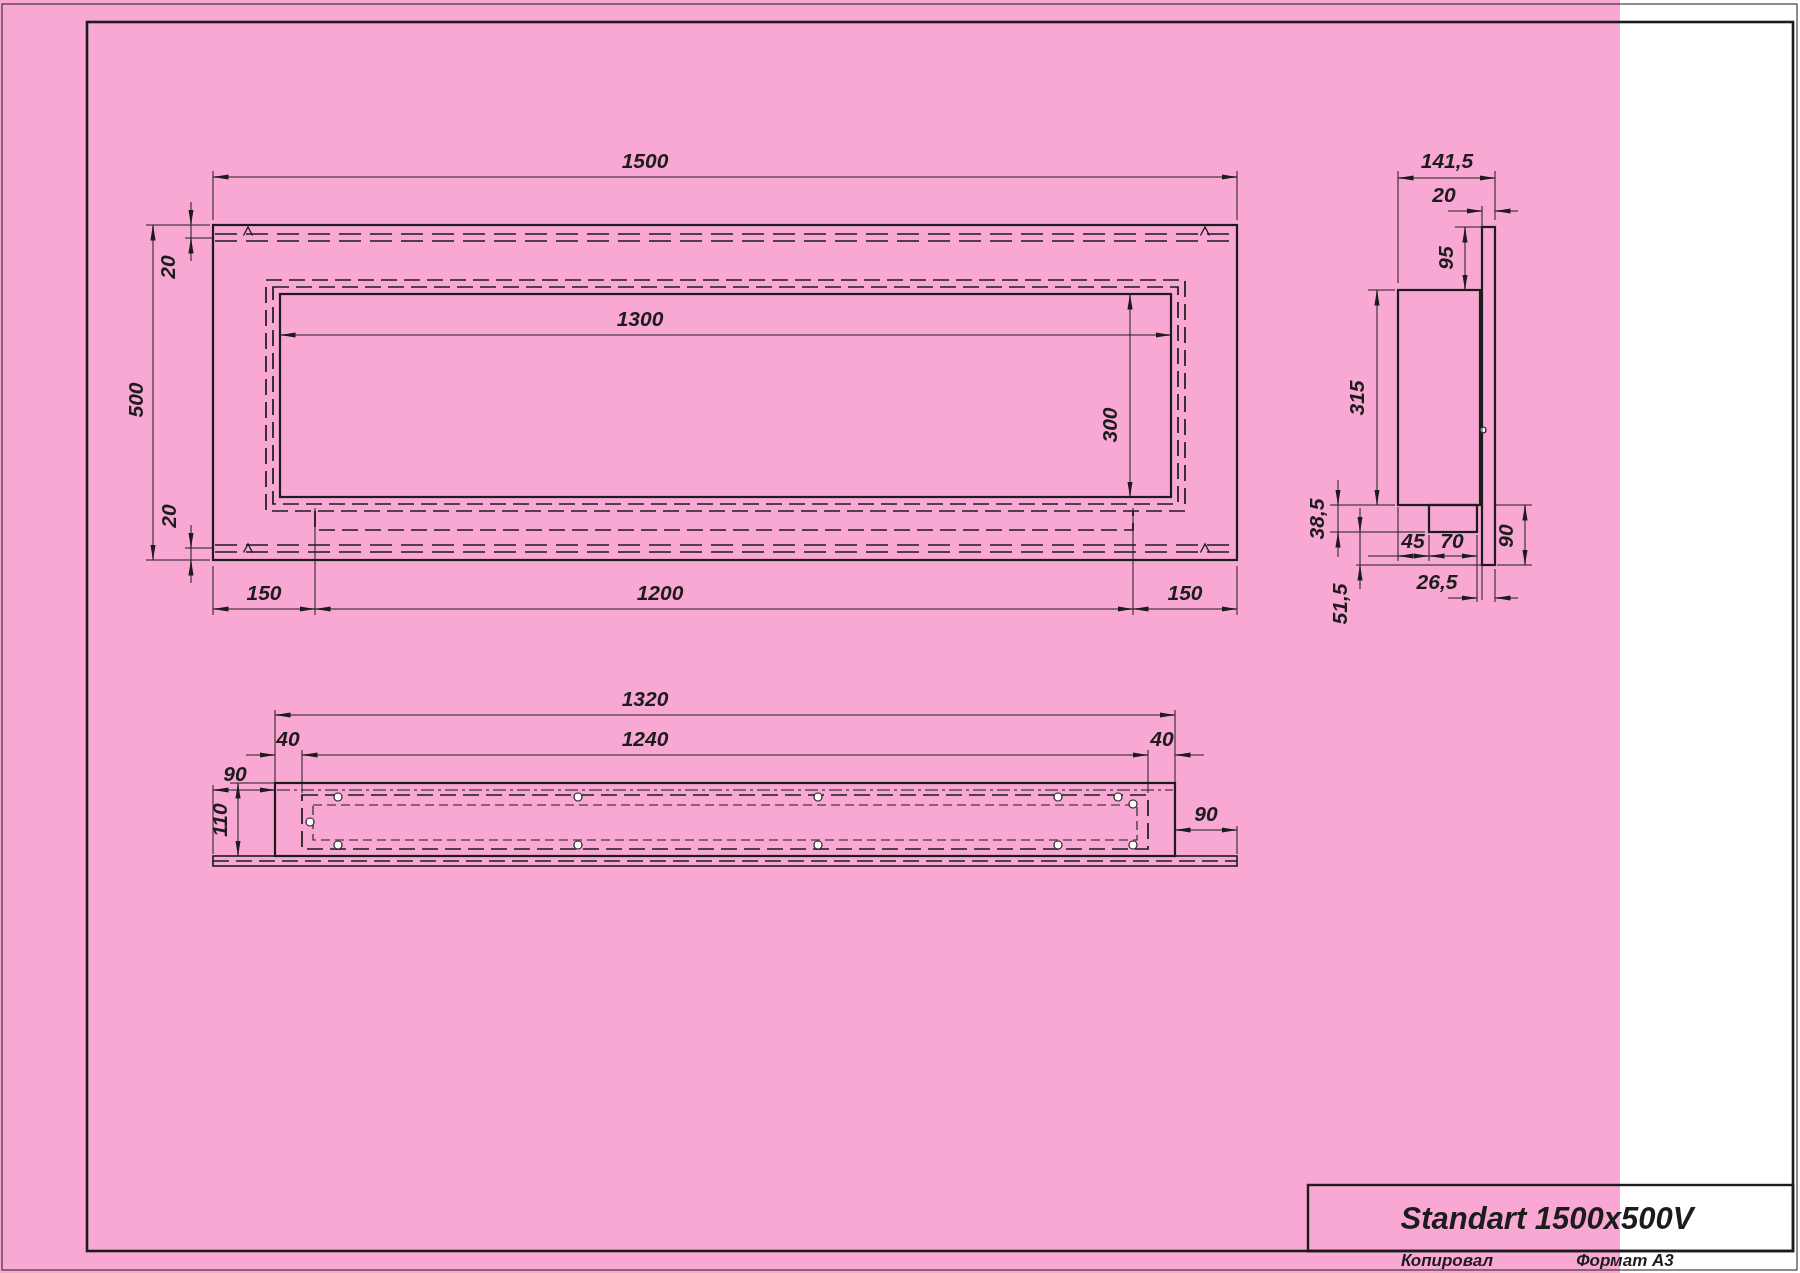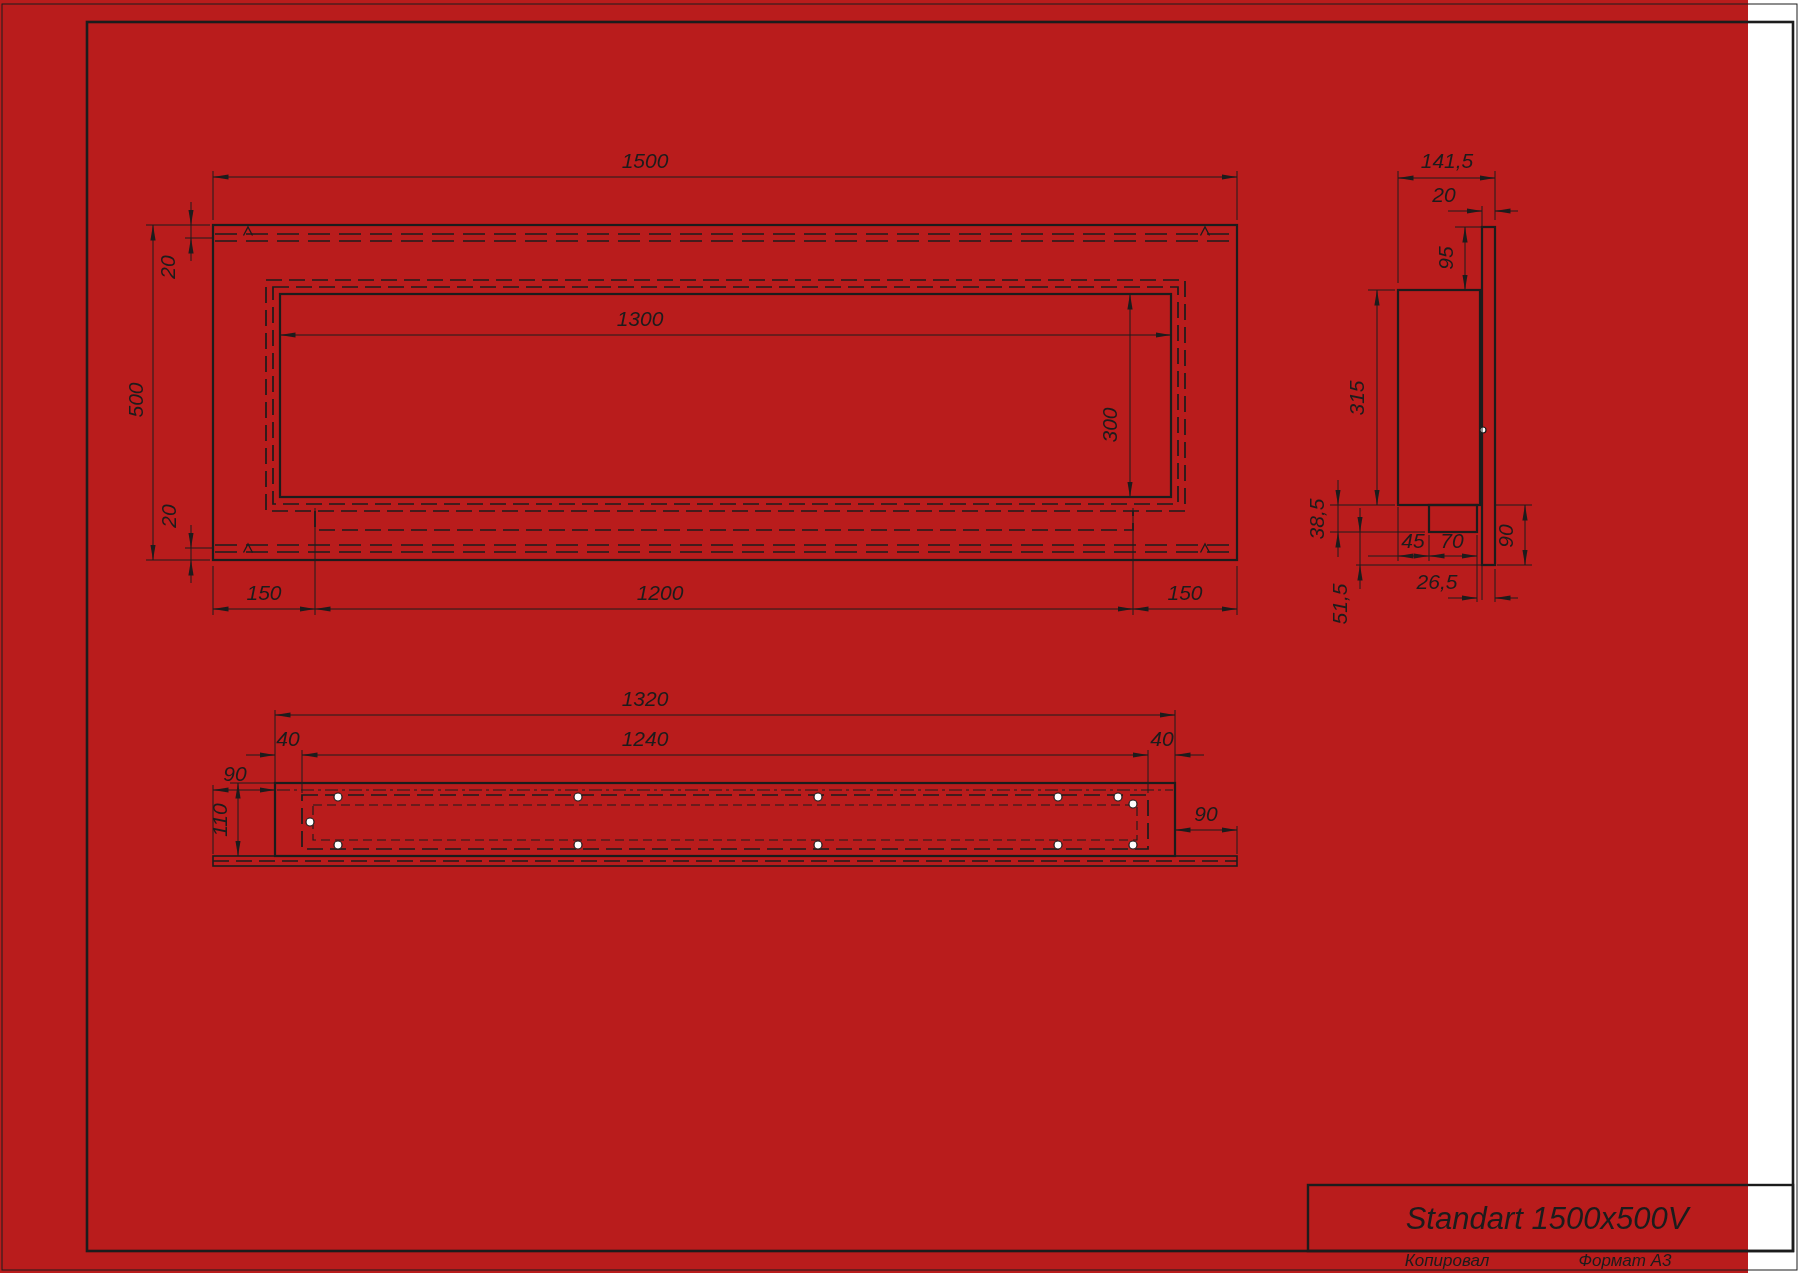--- a/index.html
+++ b/index.html
@@ -1,17 +1,17 @@
 <!DOCTYPE html>
 <html><head>
 <meta charset="utf-8">
 <style>
   html,body{margin:0;padding:0;background:#ffffff;}
-  .sheet{position:relative;width:1748px;height:1273px;background:#b91c1c;
-         font-family:"Liberation Sans", sans-serif;}
+  .sheet{position:relative;width:1620px;height:1273px;background:#f9a8d4;
+         font-family:"Liberation Sans", sans-serif;font-weight:bold;}
   svg{display:block}
   .dimtxt{font-family:"Liberation Sans", sans-serif;font-style:italic;
           font-size:21px;fill:#1c1c1c;}
   .titletxt{font-family:"Liberation Sans", sans-serif;font-style:italic;
           font-size:31px;fill:#1c1c1c;}
   .foottxt{font-family:"Liberation Sans", sans-serif;font-style:italic;
           font-size:17px;fill:#1c1c1c;}
   .solid{stroke:#1c1c1c;fill:none;}
   .thick{stroke-width:2.2;}
   .med{stroke-width:1.6;}

